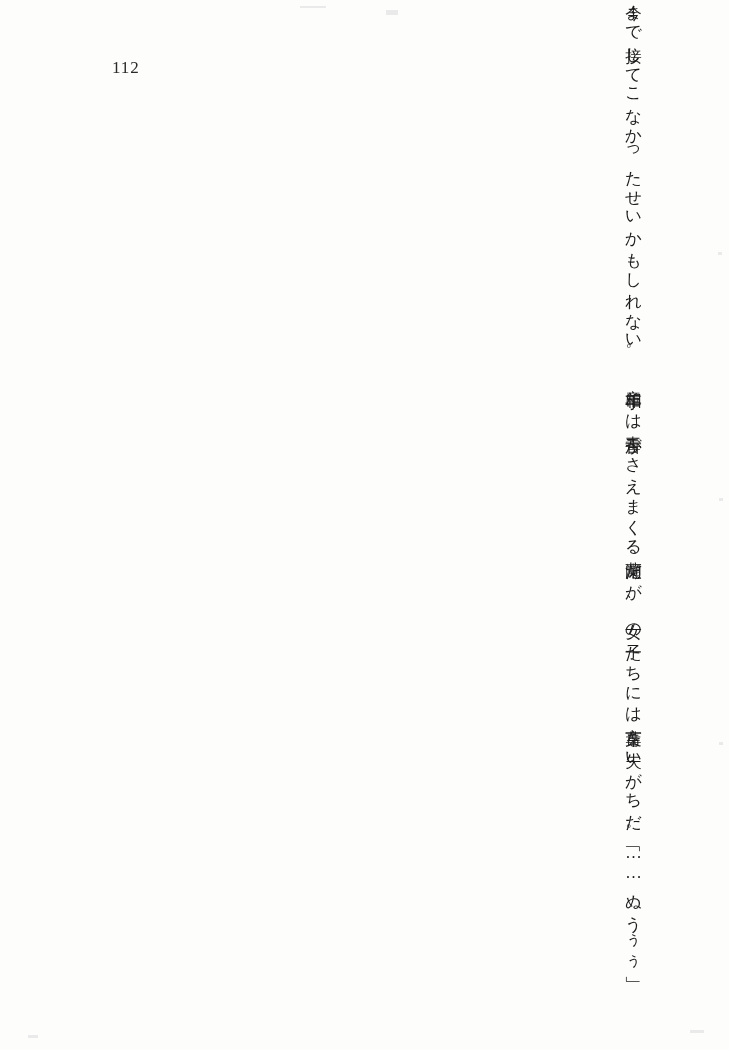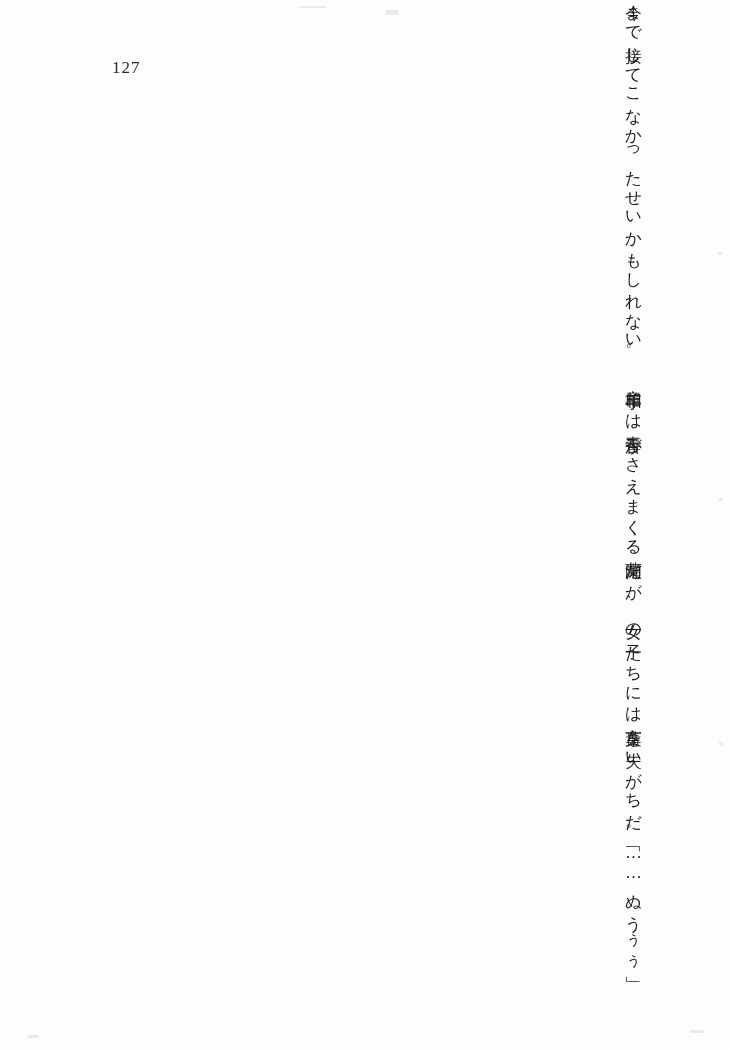--- a/index.html
+++ b/index.html
@@ -67,21 +67,21 @@
 <div class="page">
 
   <div class="scan-mark" style="top:6px; left:300px; width:26px; height:2px;"></div>
   <div class="scan-mark" style="top:10px; left:386px; width:12px; height:5px;"></div>
   <div class="scan-mark" style="top:252px; left:718px; width:4px; height:3px;"></div>
   <div class="scan-mark" style="top:498px; left:719px; width:4px; height:3px;"></div>
   <div class="scan-mark" style="top:742px; left:719px; width:4px; height:3px;"></div>
   <div class="scan-mark" style="top:1035px; left:28px; width:10px; height:3px;"></div>
   <div class="scan-mark" style="top:1030px; left:690px; width:14px; height:3px;"></div>
 
-  <div class="page-number">127</div>
+  <div class="page-number">112</div>
 
   <div class="text-body">
     <div class="line">「……ぬうぅぅ」</div>
     <div class="line indent">章相手には毒舌がさえまくる蘭瀬だが、女の子たちには言葉を失いがちだ。</div>
     <div class="line">年頃の女の子たちと今まで接してこなかったせいかもしれない。</div>
 
     <div class="line blank"></div>
 
   </div>
 

